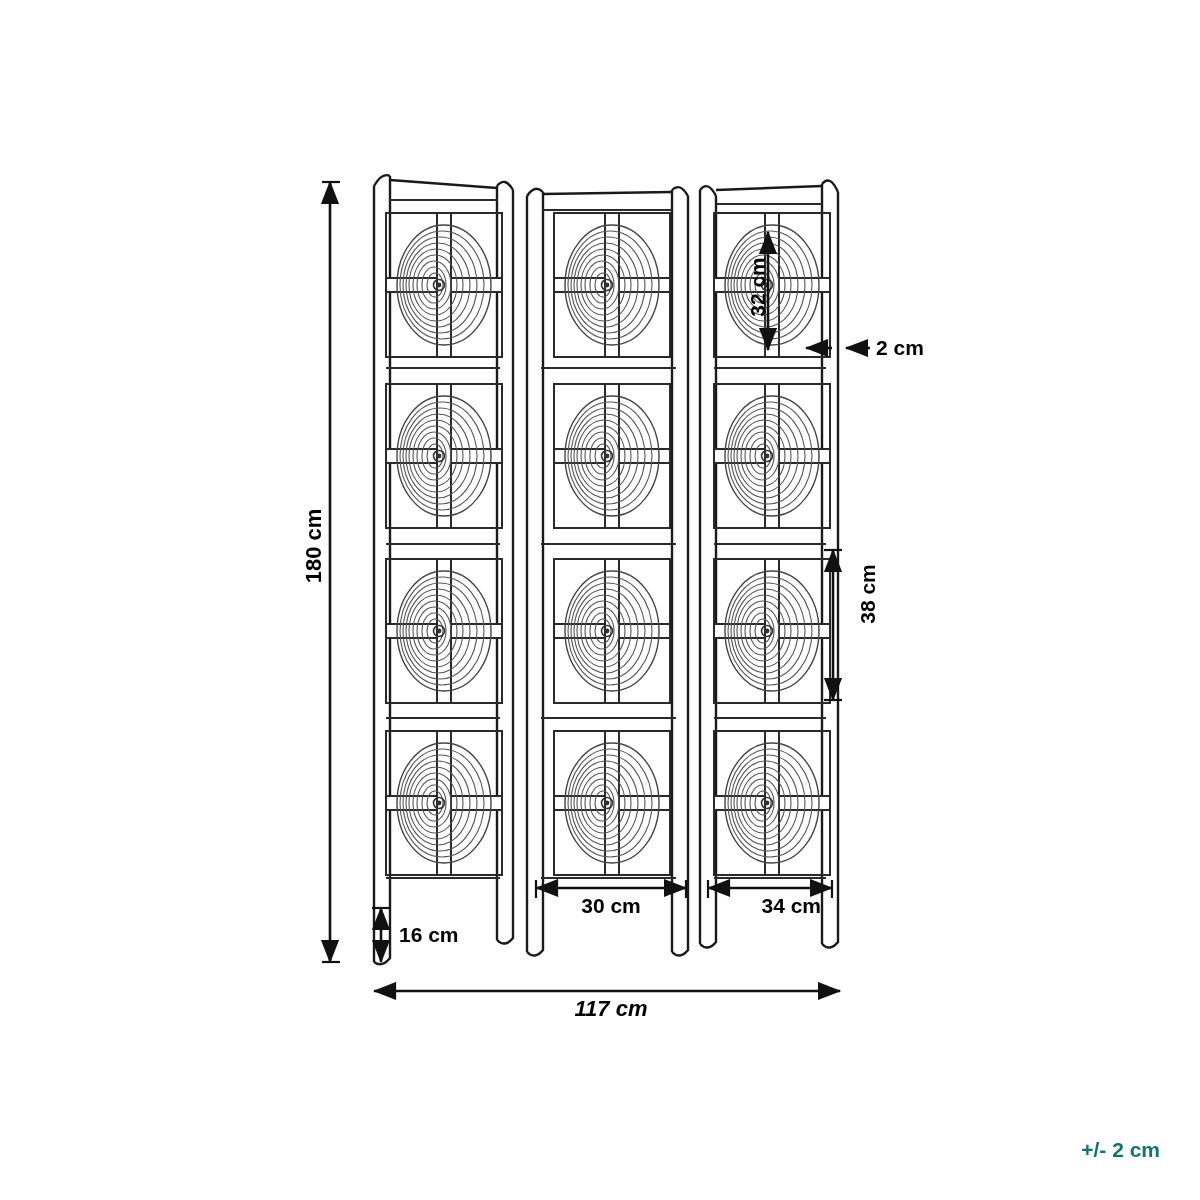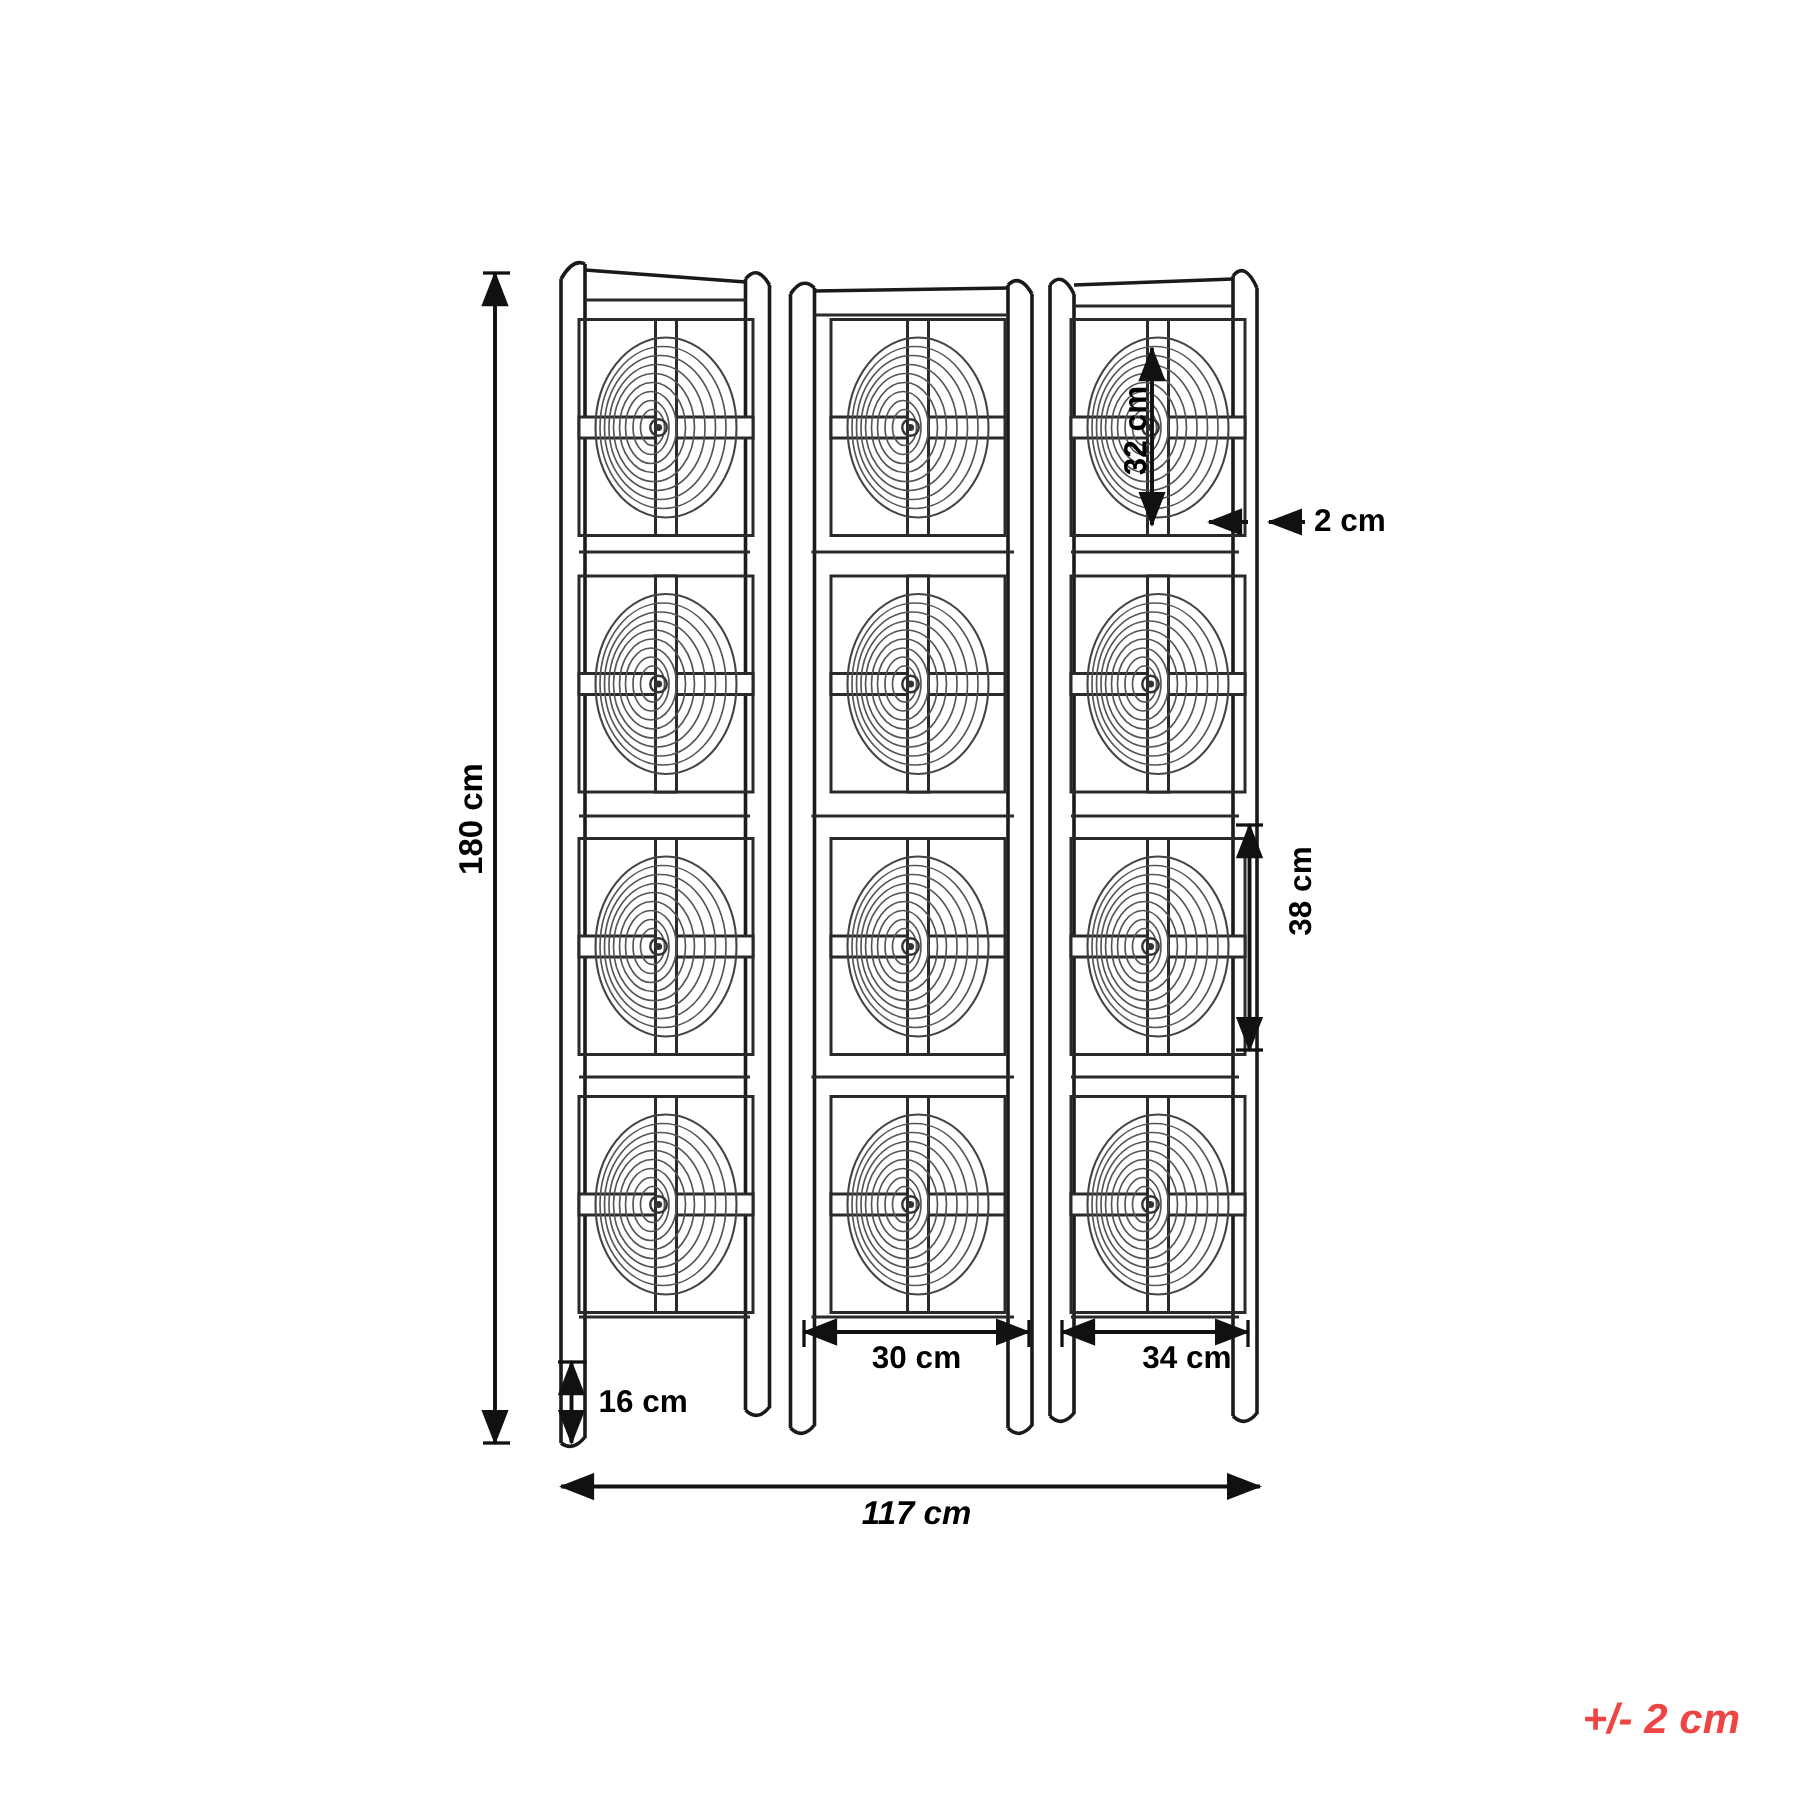--- a/index.html
+++ b/index.html
@@ -31,25 +31,24 @@
   .size-21 { font-size: 21px; }
   .size-22 { font-size: 22px; }
   .vertical-text {
     transform: rotate(-90deg);
     transform-origin: 50% 50%;
   }
   .tolerance {
     position: absolute;
     right: 40px;
     bottom: 38px;
-    font-size: 28px;
+    font-size: 21px;
     font-weight: bold;
-    color: #ef4444;
+    color: #0f766e;
     font-family: "Liberation Sans", sans-serif;
-    font-style: italic;
   }
 </style>
 </head>
 <body>
 
 <div id="diagram-root">
 
   <svg width="1200" height="1200" viewBox="0 0 1200 1200">
     <defs>
       <marker id="arrow-end" markerWidth="10" markerHeight="10" refX="8.5" refY="3.5" orient="auto" markerUnits="strokeWidth">

